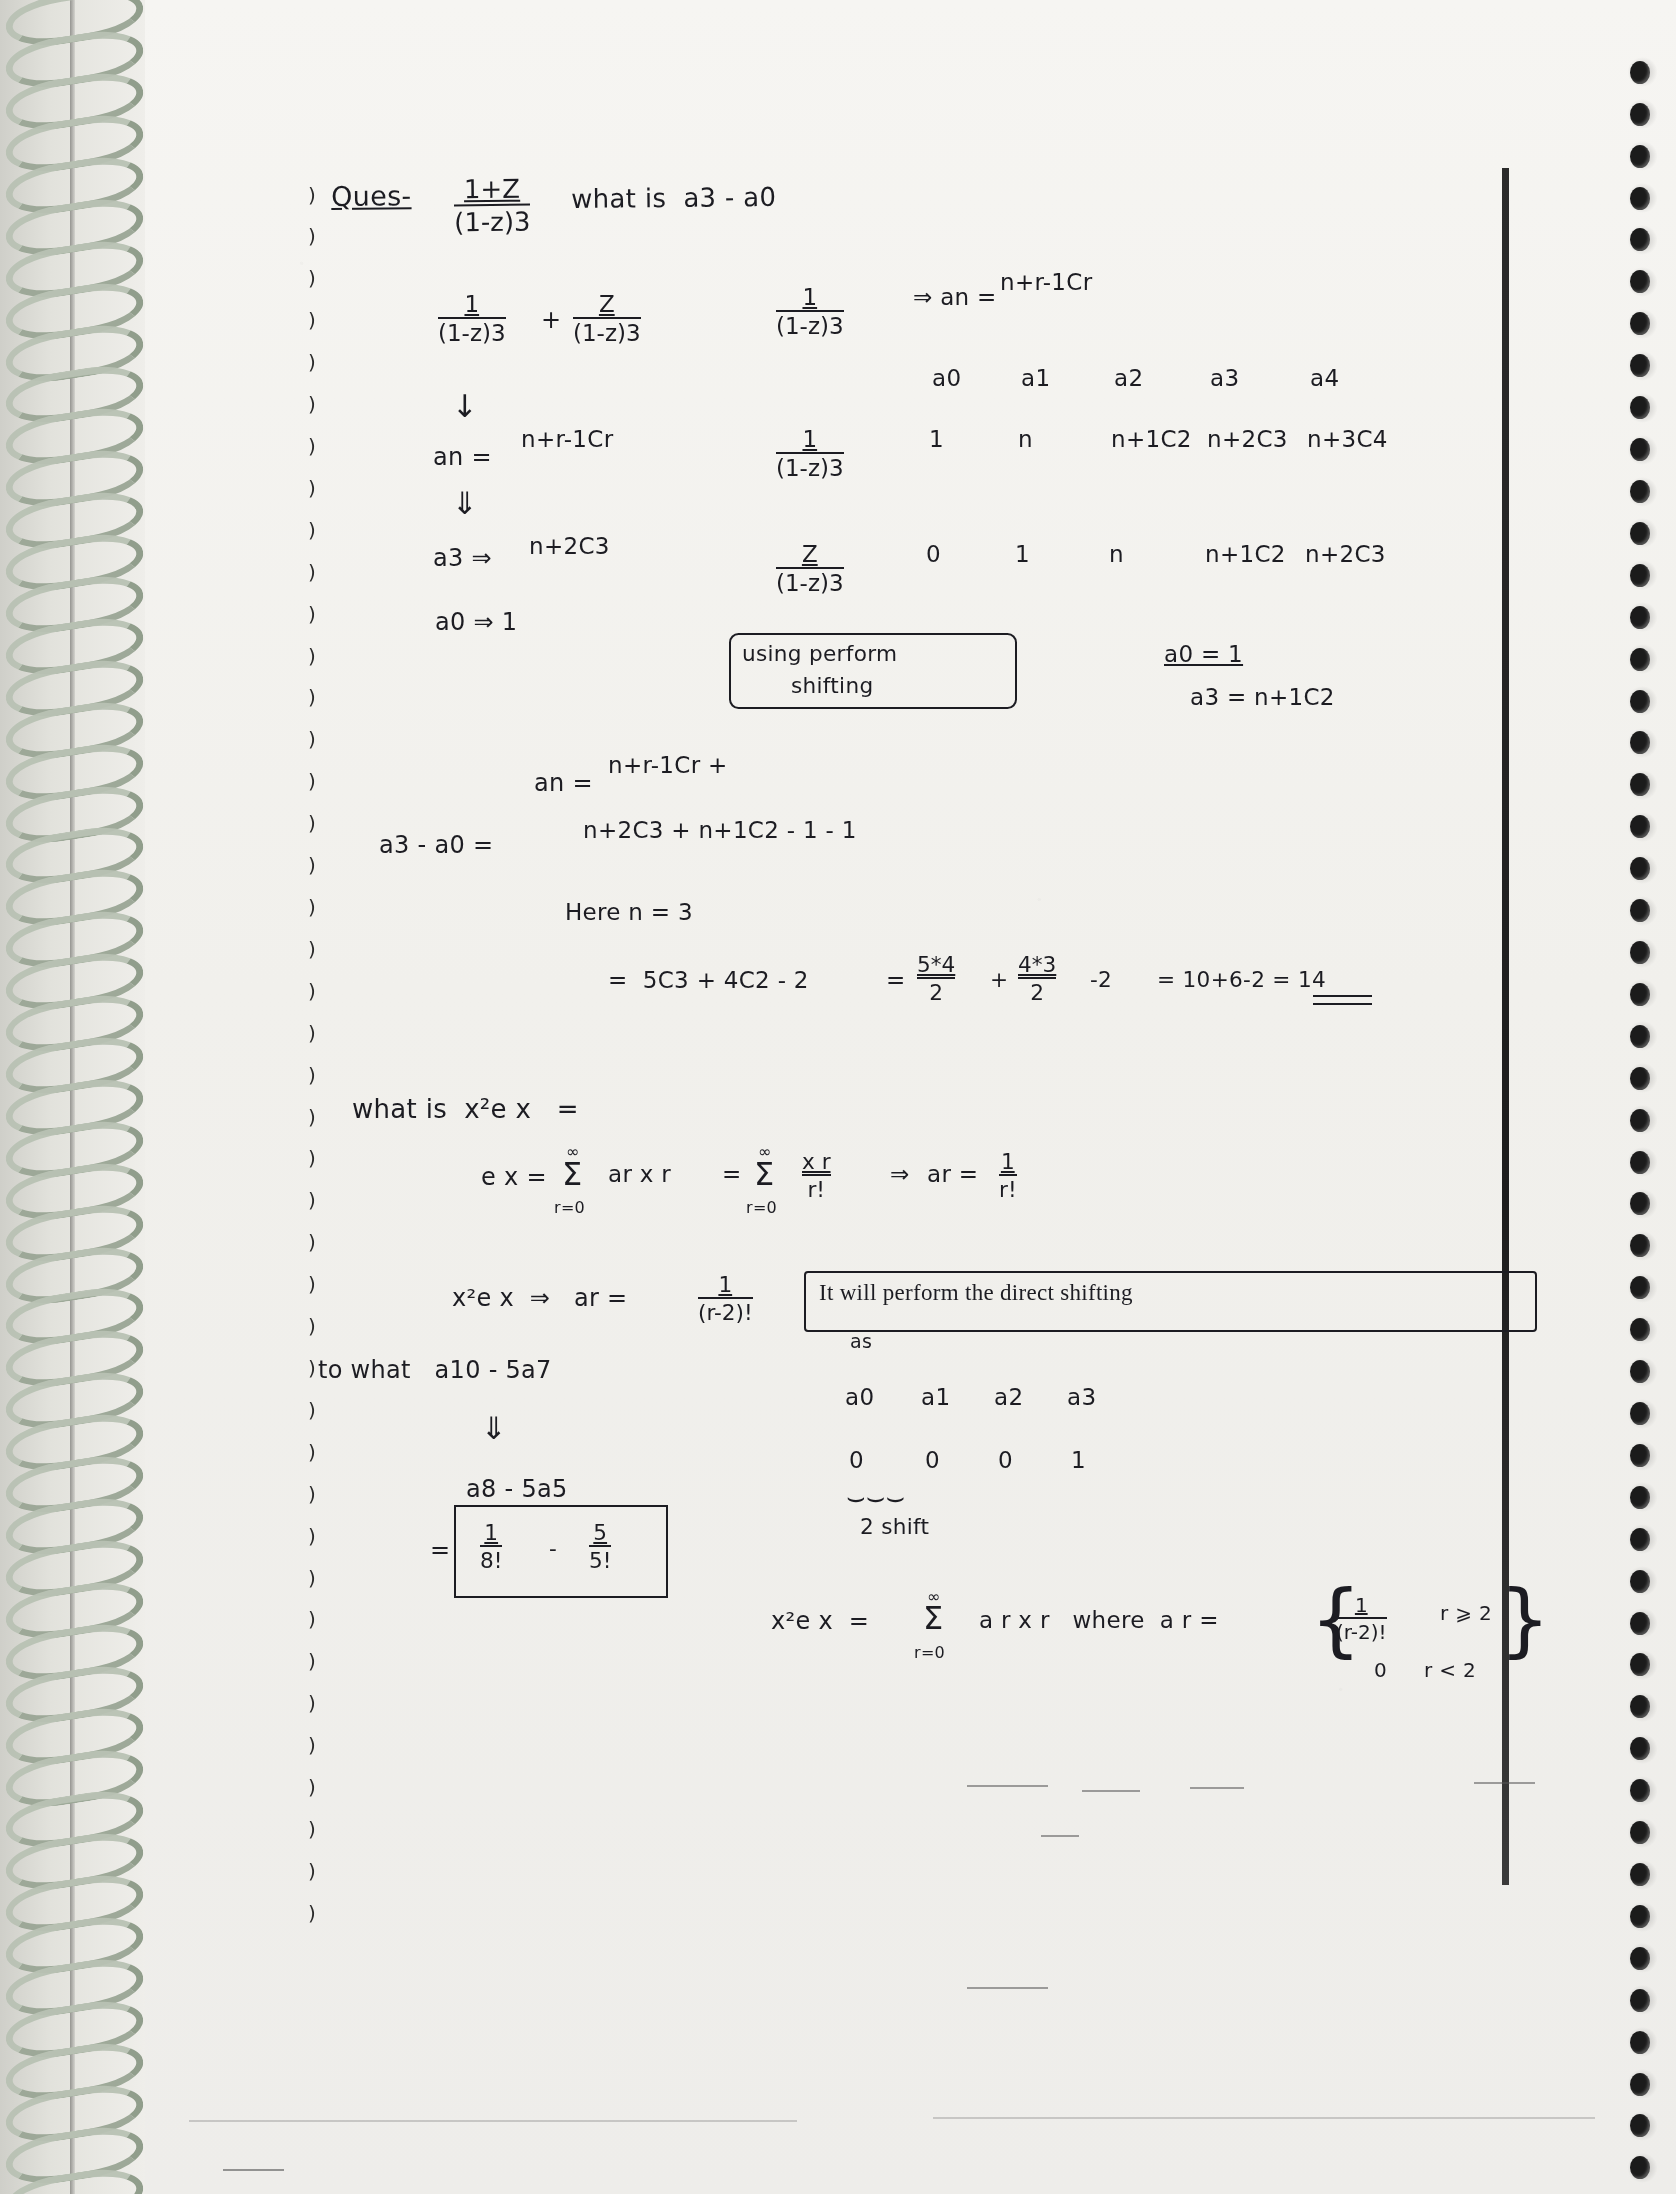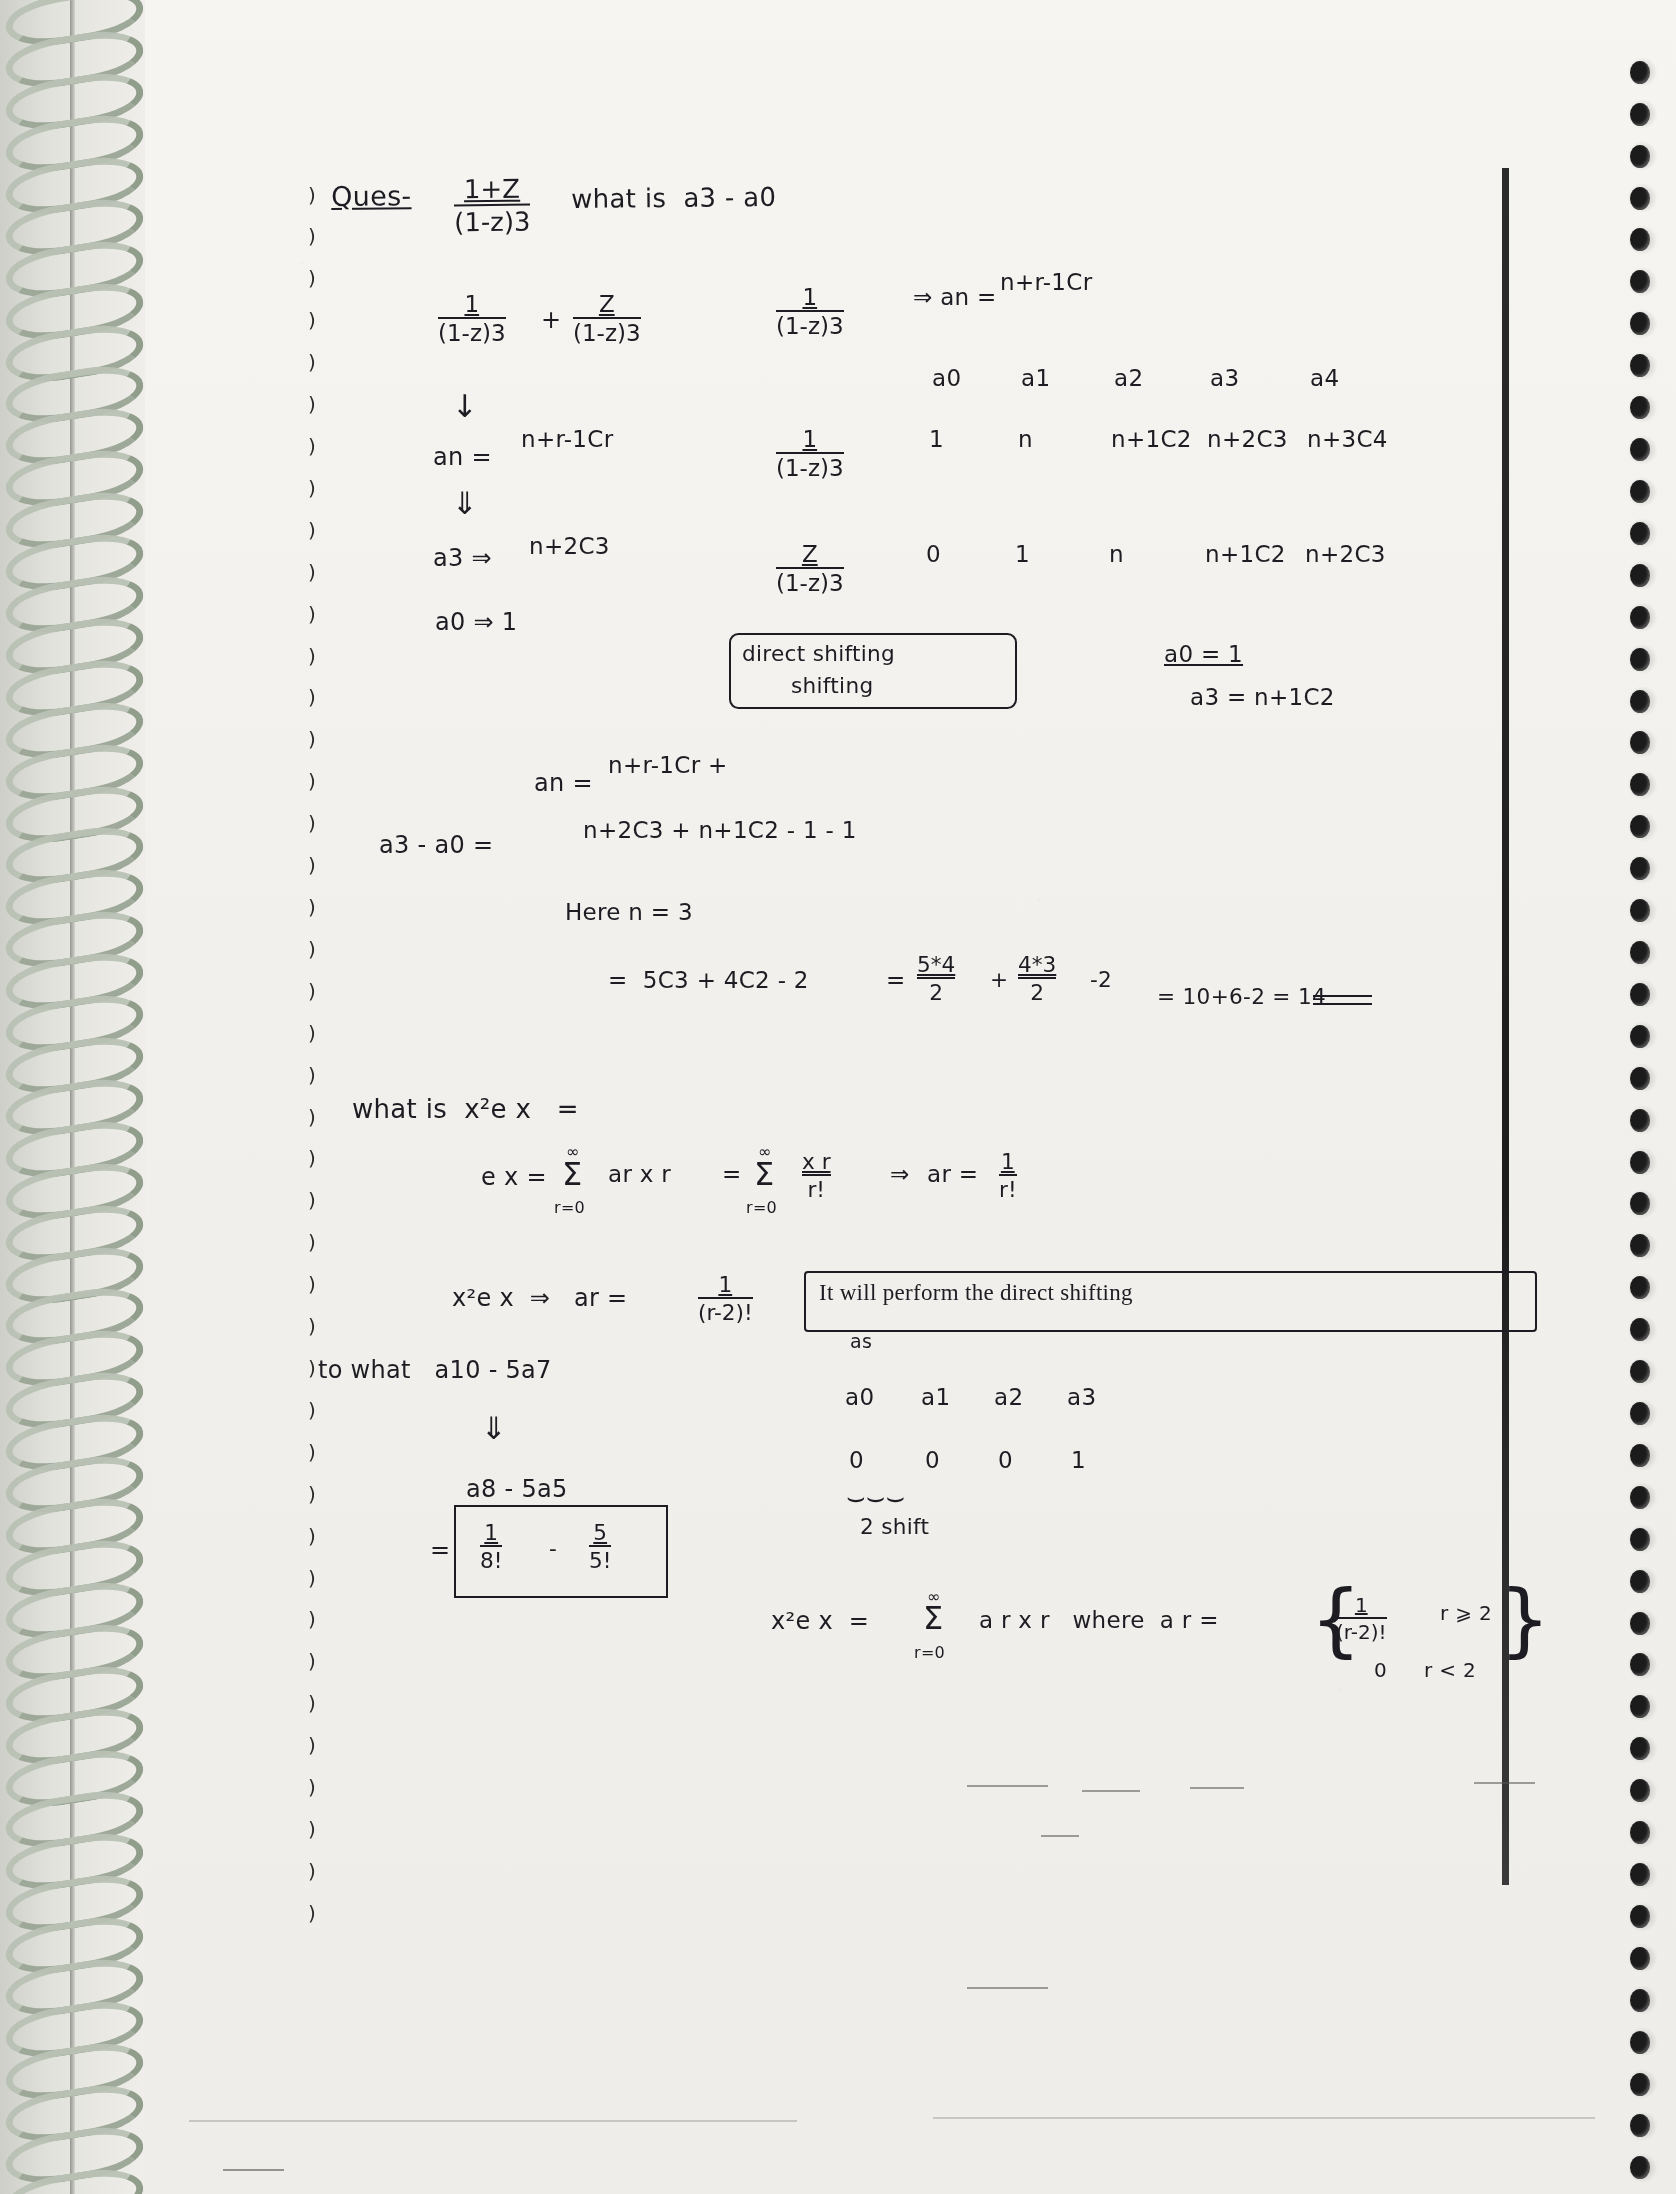--- a/index.html
+++ b/index.html
@@ -292,21 +292,21 @@
   <div class="frac" style="left:776px;top:426px;font-size:23px;">
     <span class="num">1</span>
     <span class="den">(1-z)3</span>
   </div>
   <div class="frac" style="left:776px;top:541px;font-size:23px;">
     <span class="num">Z</span>
     <span class="den">(1-z)3</span>
   </div>
 
   <div class="bracket" style="left:729px;top:633px;width:284px;height:72px;border-radius:9.5px;"></div>
-  <div class="hw s32" style="left:742px;top:641px;">direct shifting</div>
+  <div class="hw s32" style="left:742px;top:641px;">using perform</div>
   <div class="hw s32" style="left:791px;top:673px;">shifting</div>
 
   <div class="hw s34" style="left:913px;top:284px;">⇒ an =</div>
   <div class="hw s34" style="left:1000px;top:269px;">n+r-1Cr</div>
 
   <div id="q1-table-labels">
       <div class="hw s34" style="left: 932px; top: 365px;">a0</div>
       <div class="hw s34" style="left: 1021px; top: 365px;">a1</div>
       <div class="hw s34" style="left: 1114px; top: 365px;">a2</div>
       <div class="hw s34" style="left: 1210px; top: 365px;">a3</div>
@@ -344,21 +344,21 @@
   <div class="frac" style="left:917px;top:952px;font-size:21.6px;">
     <span class="num">5*4</span>
     <span class="den">2</span>
   </div>
   <div class="hw s32" style="left:990px;top:967px;">+</div>
   <div class="frac" style="left:1018px;top:952px;font-size:21.6px;">
     <span class="num">4*3</span>
     <span class="den">2</span>
   </div>
   <div class="hw s32" style="left:1090px;top:967px;">-2</div>
-  <div class="hw s32" style="left:1157px;top:967px;margin-top:17px;">= 10+6-2 = 14</div>
+  <div class="hw s32" style="left:1157px;top:967px;">= 10+6-2 = 14</div>
   <div class="underline2" style="left:1313px;top:995px;width:59px;"></div>
   <div class="underline2" style="left:1313px;top:1003px;width:59px;"></div>
 
   <div class="hw s38" style="left:352px;top:1094px;font-size:26px;">what is  x²e x   =</div>
 
   <div class="hw s36" style="left:481px;top:1163px;">e x =</div>
   <div class="hw sub" style="left:566px;top:1142px;">∞</div>
   <div class="hw" style="left:562px;top:1155px;font-size:32px;">Σ</div>
   <div class="hw sub" style="left:554px;top:1198px;">r=0</div>
   <div class="hw s34" style="left:608px;top:1161px;">ar x r</div>

